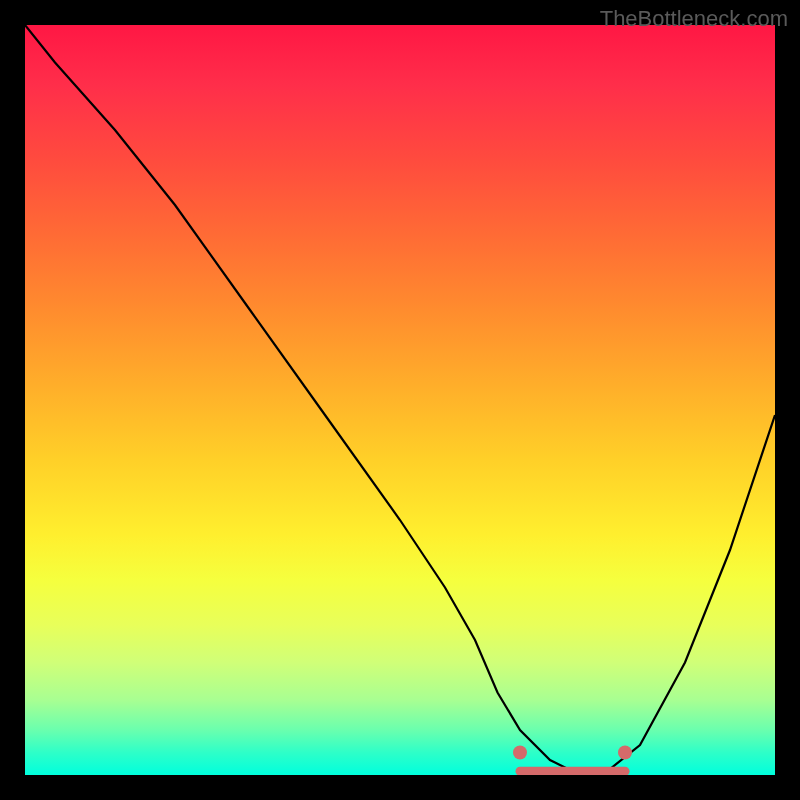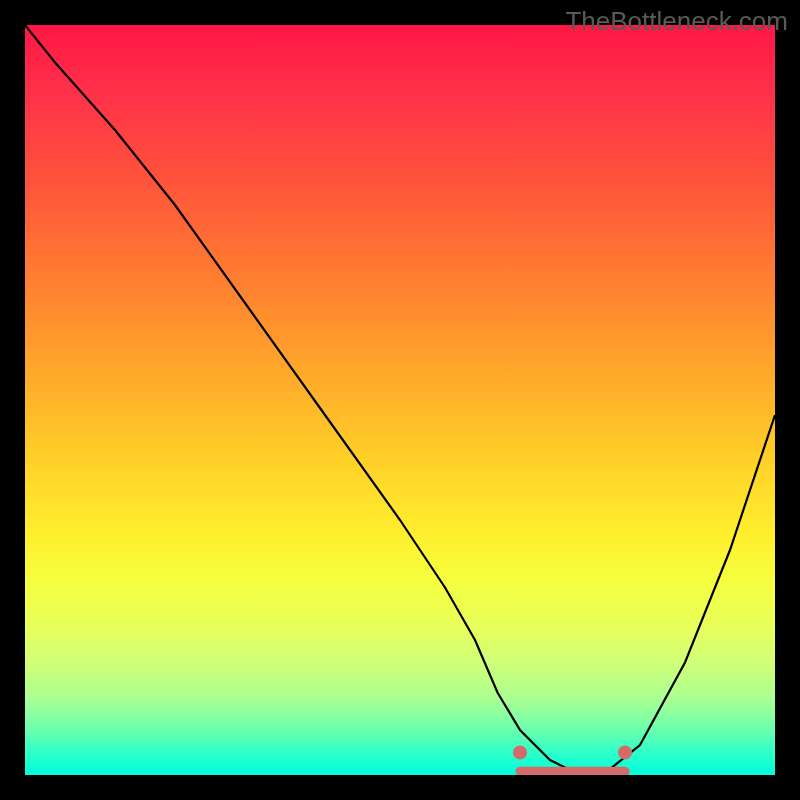--- a/index.html
+++ b/index.html
@@ -1,17 +1,17 @@
 <!DOCTYPE html>
 <html><head>
 <meta charset="utf-8">
 <style>
   * { margin: 0; padding: 0; box-sizing: border-box; }
   body { width: 800px; height: 800px; background: #000; position: relative; font-family: Arial, sans-serif; }
-  .watermark { position: absolute; top: 6px; right: 12px; color: #5a5a5a; font-size: 26px; font-weight: 500; z-index: 10; }
+  .watermark { position: absolute; top: 6px; right: 12px; color: #5a5a5a; font-size: 22px; font-weight: 500; z-index: 10; }
   .plot-area { position: absolute; left: 25px; top: 25px; width: 750px; height: 750px; }
   .gradient-bg { position: absolute; inset: 0; background: linear-gradient(to bottom,
     #ff1744 0%,
     #ff2e4a 8%,
     #ff4b3e 18%,
     #ff6b35 28%,
     #ff8c2e 38%,
     #ffae2a 48%,
     #ffd028 58%,
     #ffef2e 68%,

